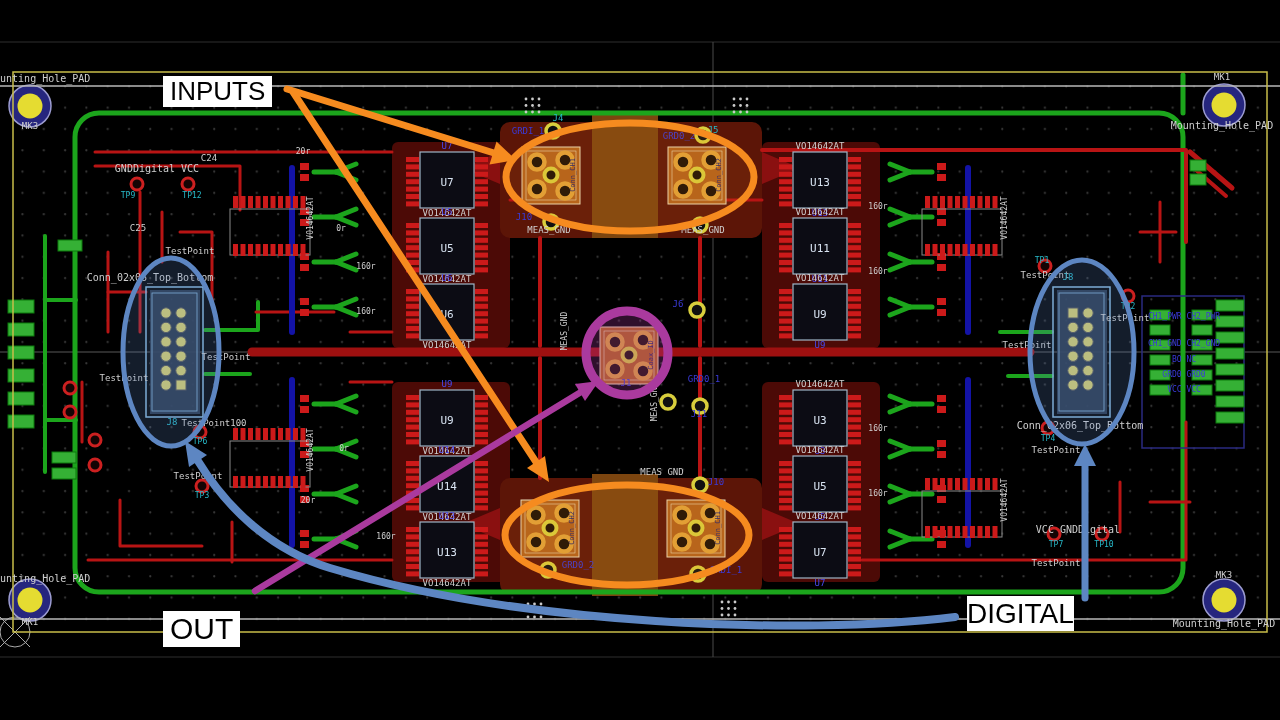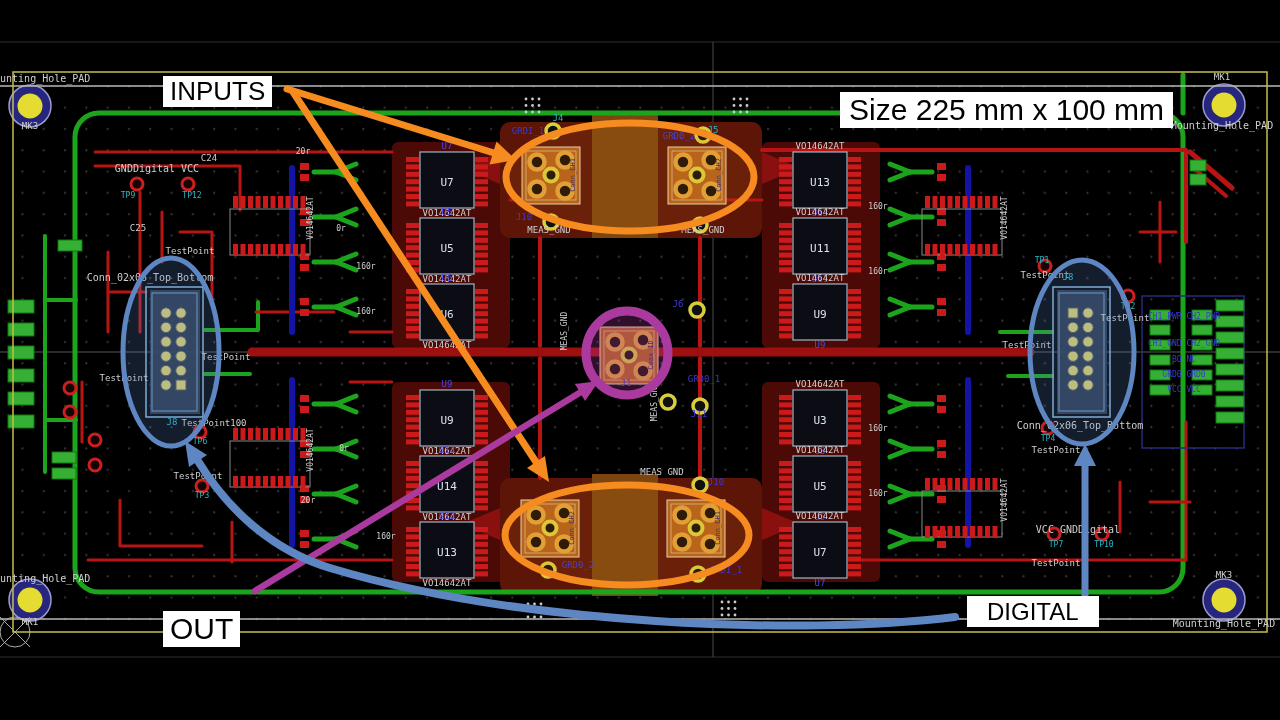--- a/index.html
+++ b/index.html
@@ -4,21 +4,21 @@
 <style>
   html,body{margin:0;padding:0;background:#000;}
   .stage{position:relative;width:1280px;height:720px;background:#000;overflow:hidden;
          font-family:"Liberation Sans",sans-serif;}
   svg{position:absolute;left:0;top:0;}
   .ann-label{position:absolute;background:#ffffff;color:#000;line-height:1.05;
              white-space:nowrap;z-index:6;font-family:"Liberation Sans",sans-serif;}
   #lbl-inputs{left:163px;top:76px;font-size:26px;padding:2px 7px;}
   #lbl-size{left:840px;top:92px;font-size:30px;padding:2px 9px;}
   #lbl-out{left:163px;top:572px;font-size:30px;padding:2px 7px;margin-top:39px;}
-  #lbl-digital{left:967px;top:596px;font-size:24px;padding:3px 20px;}
+  #lbl-digital{left:967px;top:596px;font-size:28px;padding:3px 0;}
 </style>
 </head>
 <body>
 
 <div class="stage">
   <svg id="board" width="1280" height="720" viewBox="0 0 1280 720">
       <defs>
         <pattern id="griddots" width="21.3" height="21.3" patternUnits="userSpaceOnUse">
           <circle cx="1.2" cy="1.2" r="1.1" fill="#383838"></circle>
         </pattern>
@@ -768,16 +768,15 @@
       <polyline points="293,92,536,462" fill="none" stroke="#f68b1f" stroke-width="7" stroke-linecap="round" stroke-linejoin="round"></polyline>
       <polygon points="549,482 527,468 545,456" fill="#f68b1f"></polygon>
       <polyline points="255,591,581,392" fill="none" stroke="#aa3a9e" stroke-width="6.5" stroke-linecap="round" stroke-linejoin="round"></polyline>
       <polygon points="599,381 585,401 575,384" fill="#aa3a9e"></polygon>
       <path d="M955,617 C800,636 520,625 330,568 C268,549 225,505 198,461" fill="none" stroke="#5d86c2" stroke-width="8" stroke-linecap="round"></path>
       <polygon points="185,441 207,455 189,467" fill="#5d86c2"></polygon>
       <polyline points="1085,598,1085,462" fill="none" stroke="#5d86c2" stroke-width="7" stroke-linecap="round" stroke-linejoin="round"></polyline>
       <polygon points="1085,444 1074,466 1096,466" fill="#5d86c2"></polygon>
     </svg>
   <div class="ann-label" id="lbl-inputs">INPUTS</div>
-  <div class="ann-label" id="lbl-size">Size 225 mm x 100 mm</div>
   <div class="ann-label" id="lbl-out">OUT</div>
   <div class="ann-label" id="lbl-digital">DIGITAL</div>
 </div>
 
 </body></html>

